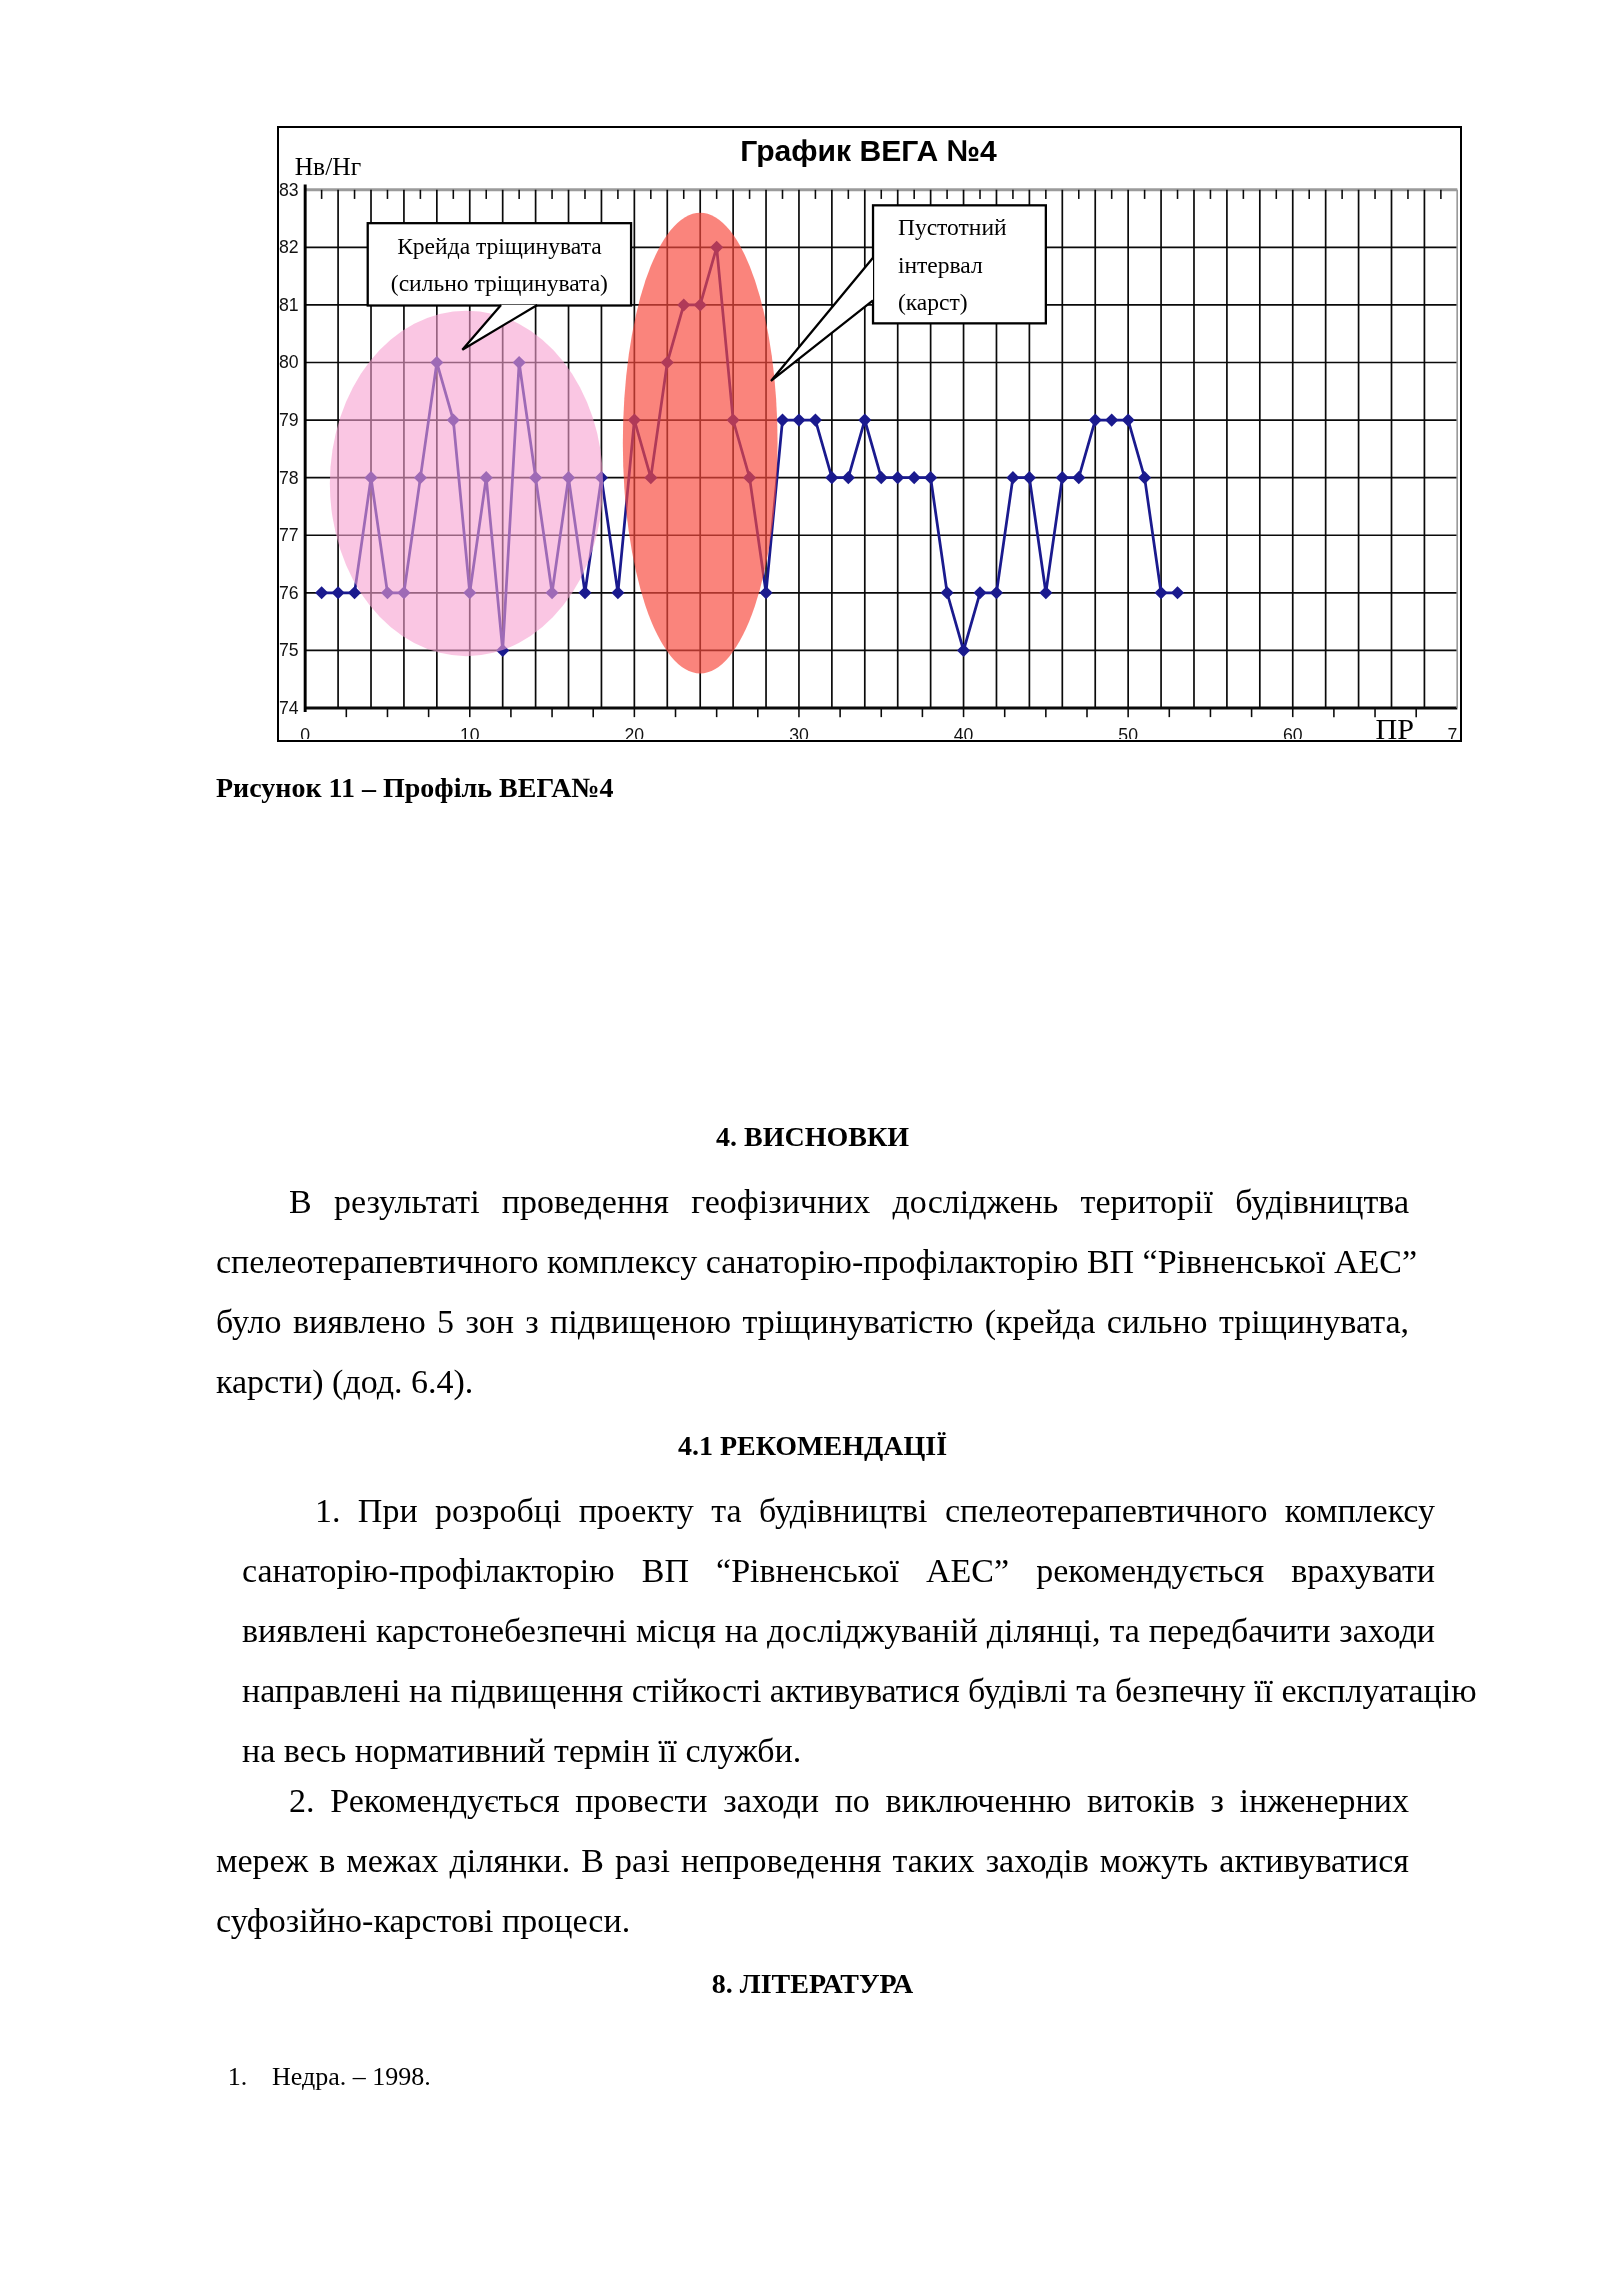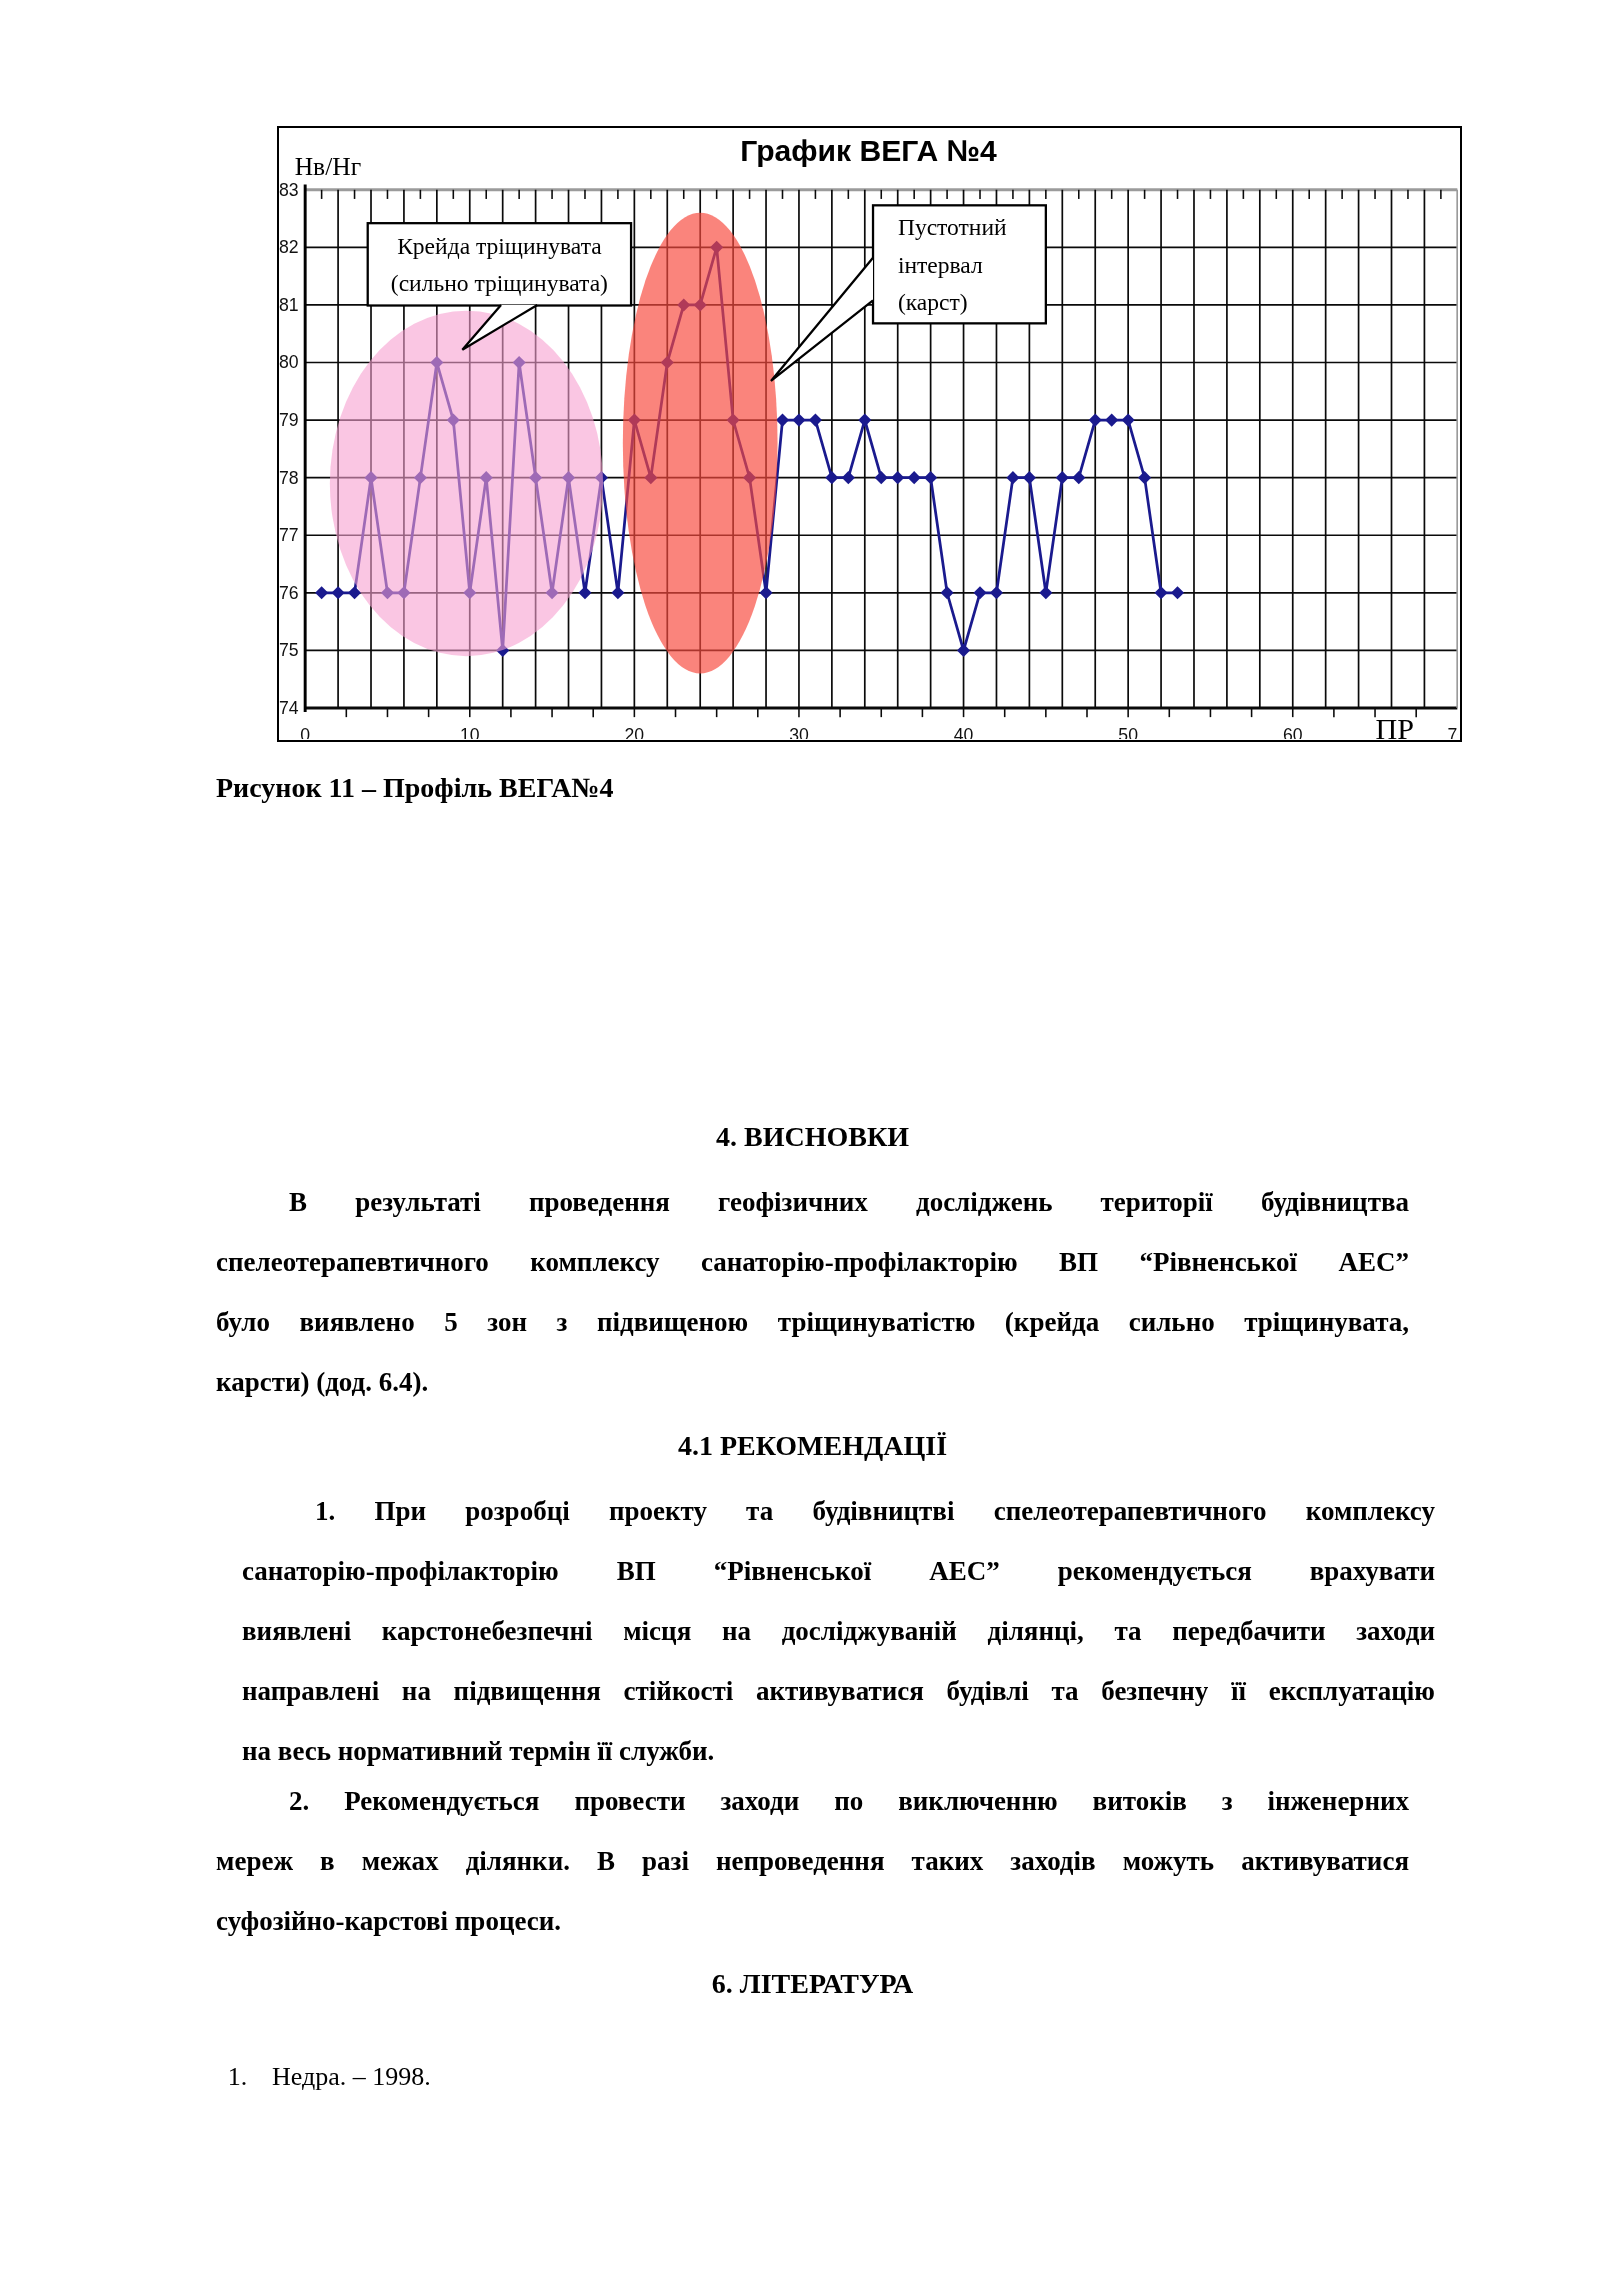--- a/index.html
+++ b/index.html
@@ -4,21 +4,21 @@
 <style>
   html,body{margin:0;padding:0;background:#e8e8e8;}
   .page{position:relative;width:1624px;height:2295px;background:#ffffff;margin:0 auto;
         font-family:"Liberation Serif","DejaVu Serif",serif;color:#000;overflow:hidden;}
   .chart-frame{position:absolute;left:277px;top:126px;width:1185px;height:616px;
                background:#fff;border:2.6px solid #000;box-sizing:border-box;}
   .chart-frame svg{display:block;}
   .caption{position:absolute;left:216px;top:772px;width:1193px;text-align:left;
            font-weight:bold;font-size:28px;}
   .h-sec{position:absolute;left:216px;width:1193px;text-align:center;font-weight:bold;font-size:28px;}
-  .para{position:absolute;left:216px;width:1193px;font-weight:bold;font-size:27px;}
+  .para{position:absolute;left:216px;width:1193px;font-weight:normal;font-size:34px;}
   .tline{line-height:60px;height:60px;text-align:justify;text-align-last:justify;white-space:nowrap;}
   .tline.first{text-indent:73px;}
   .tline.last{text-align-last:left;}
   .lit-item{position:absolute;left:216px;width:1193px;display:flex;font-size:26px;font-weight:normal;}
   .lit-marker{width:56px;line-height:43px;padding-left:11.8px;box-sizing:border-box;}
   .lit-body{flex:1;}
   .lit-line{line-height:43px;text-align:justify;text-align-last:justify;white-space:nowrap;}
   .lit-line.last{text-align:justify;text-align-last:left;}
 </style>
 </head>
@@ -256,21 +256,21 @@
     <div class="tline">направлені на підвищення стійкості активуватися будівлі та безпечну її експлуатацію</div>
     <div class="tline last">на весь нормативний термін її служби.</div>
   </div>
 
   <div class="para" style="top:1771px;">
     <div class="tline first">2. Рекомендується провести заходи по виключенню витоків з інженерних</div>
     <div class="tline">мереж в межах ділянки. В разі непроведення таких заходів можуть активуватися</div>
     <div class="tline last">суфозійно-карстові процеси.</div>
   </div>
 
-  <div class="h-sec" style="top:1968px;">6. ЛІТЕРАТУРА</div>
+  <div class="h-sec" style="top:1968px;">8. ЛІТЕРАТУРА</div>
 
   <div class="lit-item" style="top:2055px;">
     <div class="lit-marker">1.</div>
     <div class="lit-body">
       <div class="lit-line last">Недра. – 1998.</div>
     </div>
   </div>
 
 </div>
 

